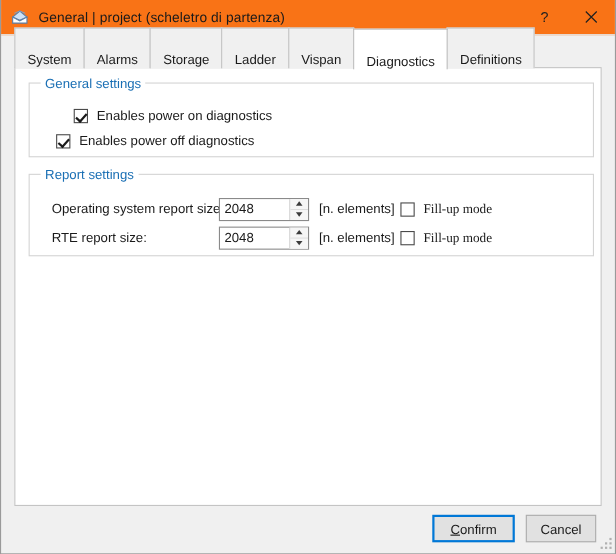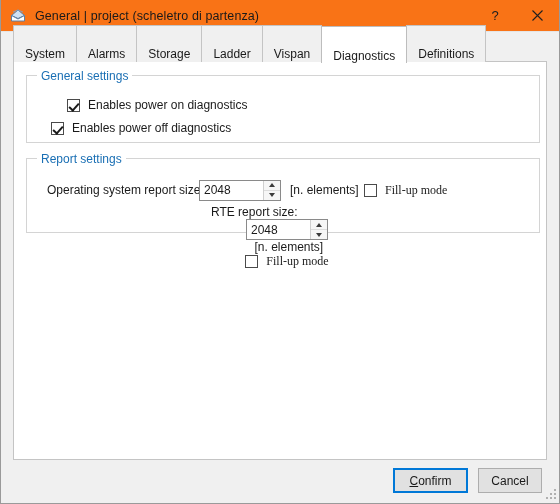--- a/index.html
+++ b/index.html
@@ -192,21 +192,21 @@
   .rep-row {
     position: absolute;
     left: 20px;
     width: 480px;
     height: 22px;
     display: flex;
     align-items: center;
     white-space: nowrap;
   }
   #rep-row-os  { top: 20px; }
-  #rep-row-rte { top: 46px; flex-direction: column; }
+  #rep-row-rte { top: 46px; }
 
   .rep-label {
     width: 152px;
     flex: none;
     font-size: 12px;
     color: #1a1a1a;
   }
 
   .spinner {
     width: 82px;

